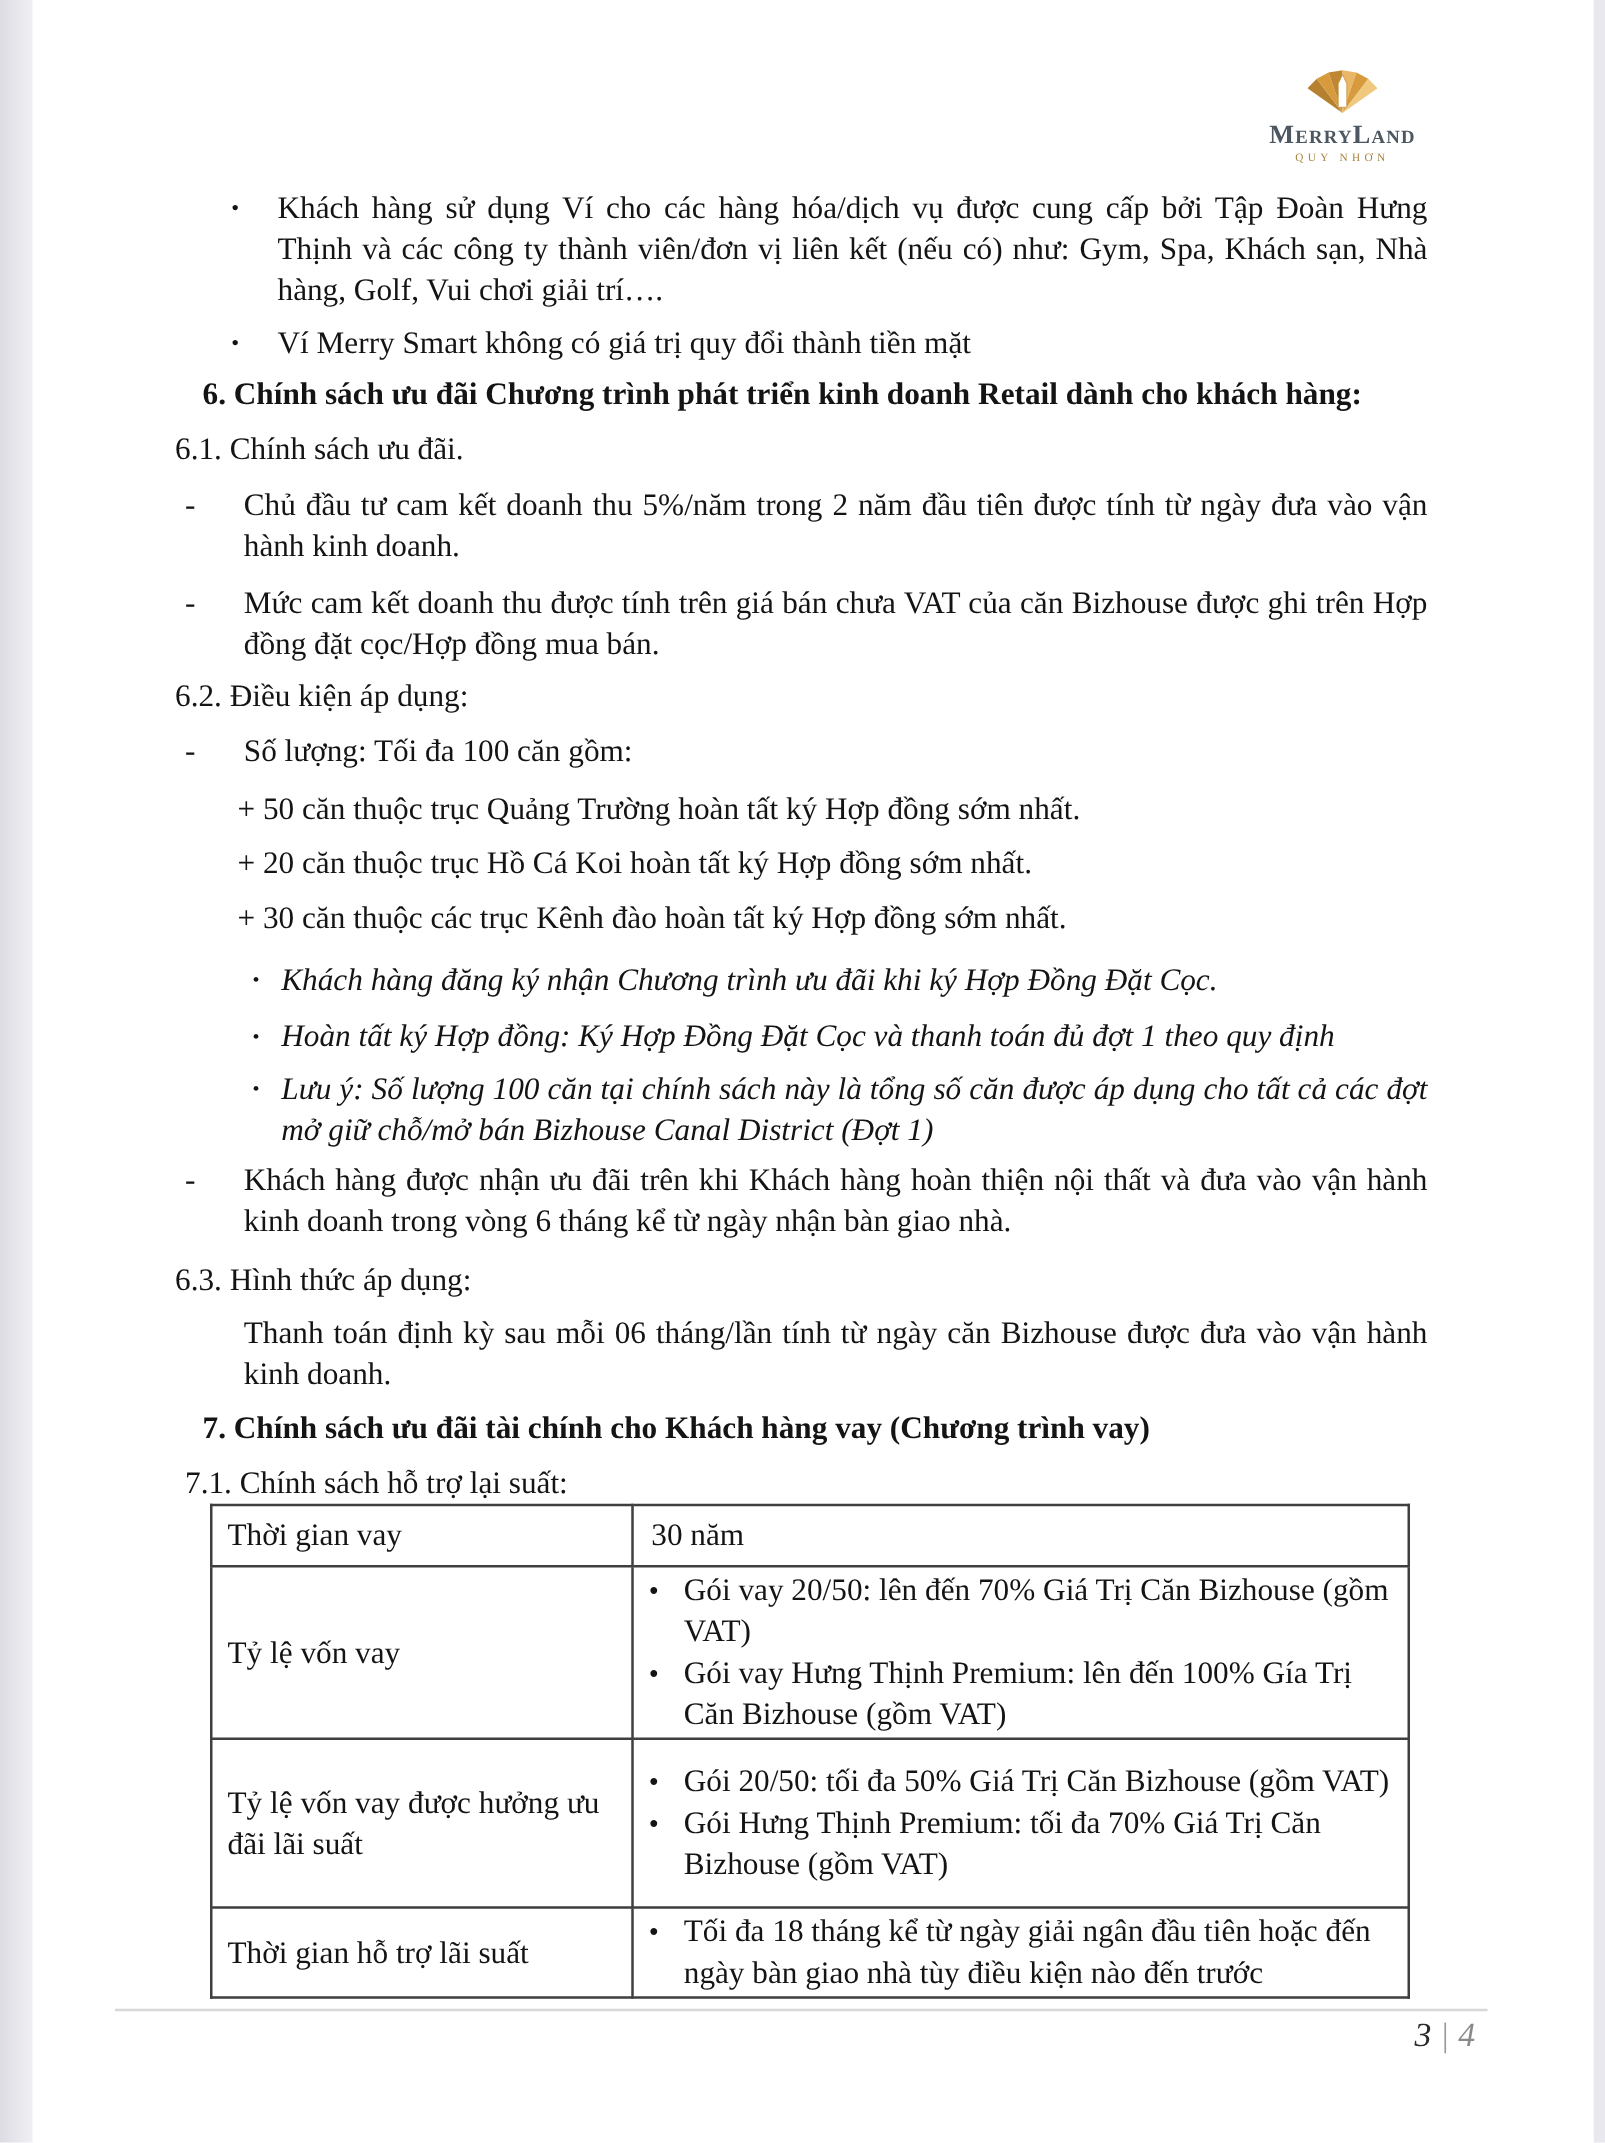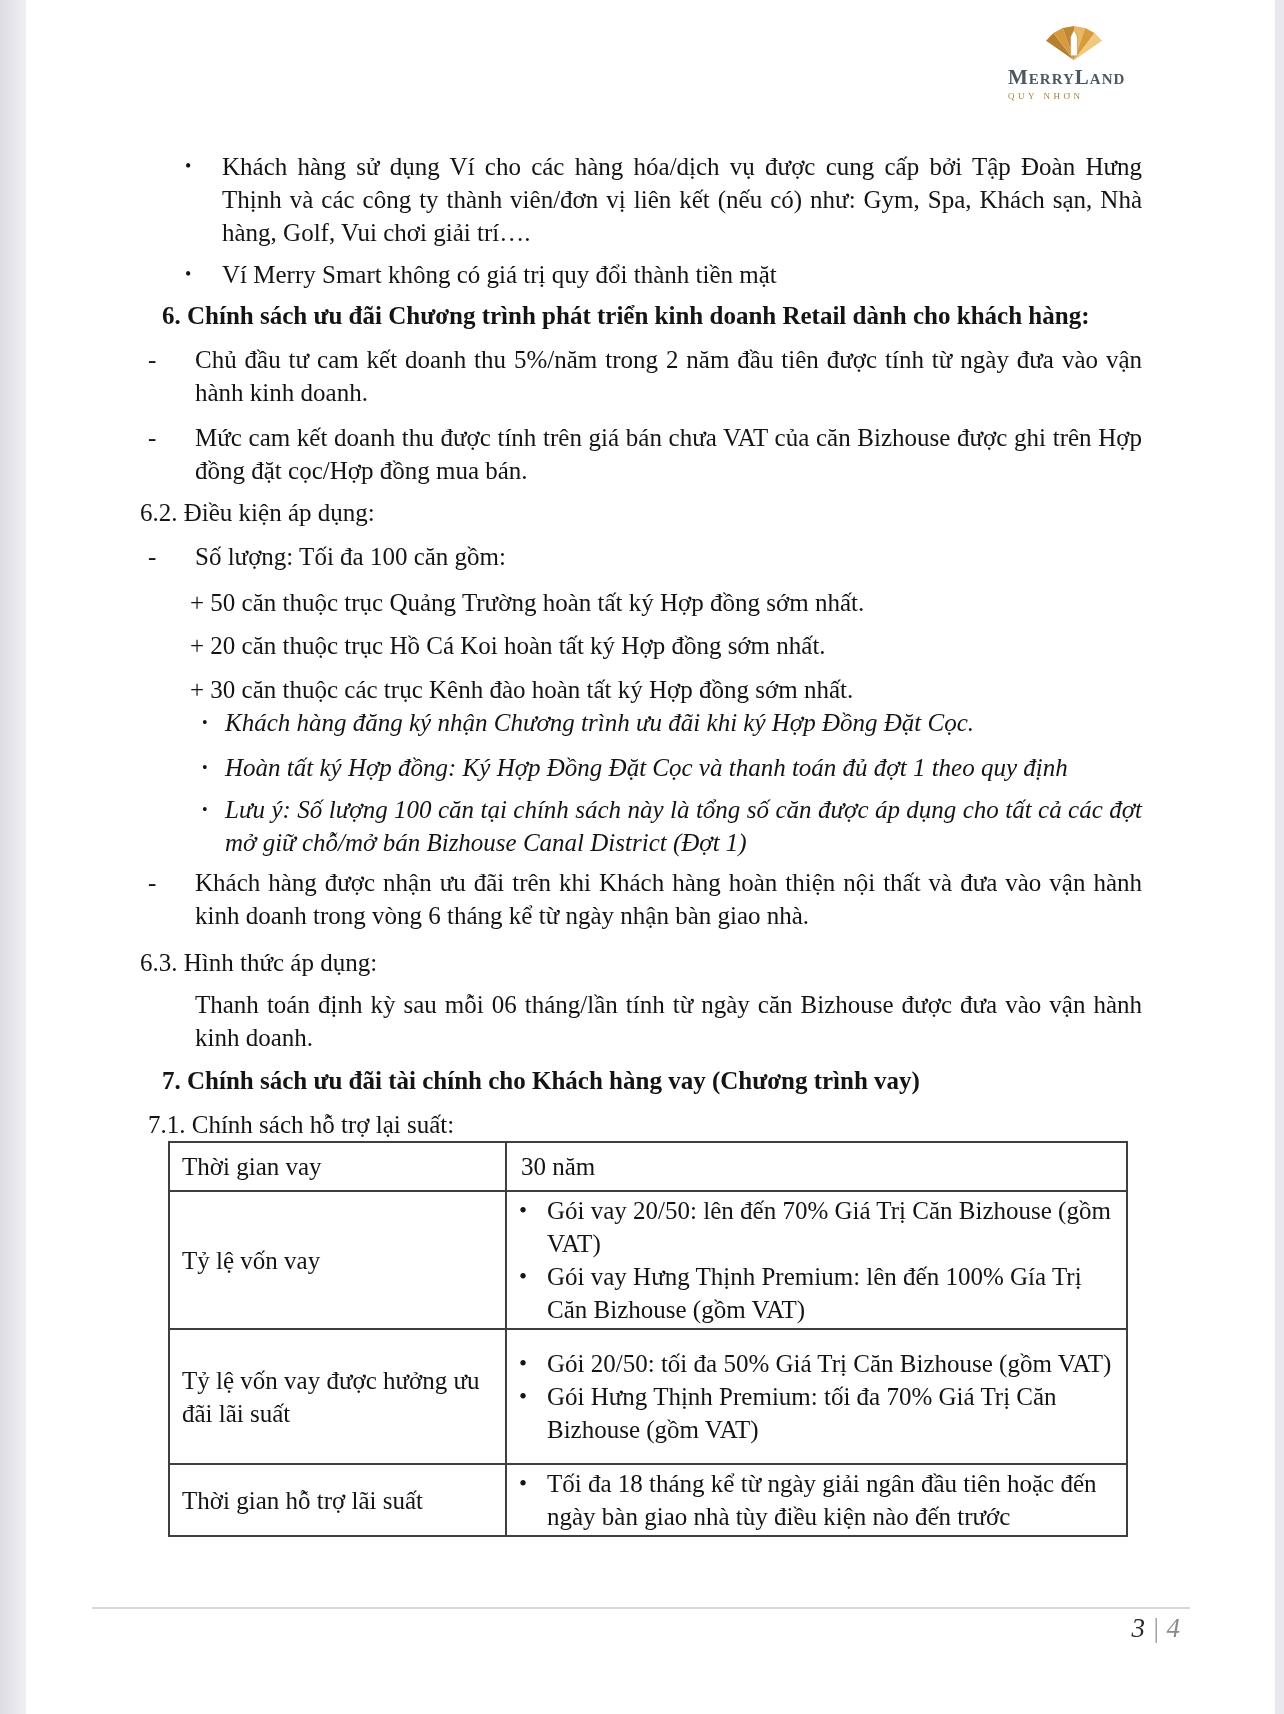--- a/index.html
+++ b/index.html
@@ -7,21 +7,21 @@
     width:1284px;height:1714px;position:relative;background:#ffffff;
     font-family:"Liberation Serif","DejaVu Serif",serif;color:#141414;
     overflow:hidden;
   }
   
   .edge-left{position:absolute;left:0;top:0;bottom:0;width:26px;
     background:linear-gradient(to right,#dcdce3,#f0f0f4);}
   .edge-right{position:absolute;right:0;top:0;bottom:0;width:9px;background:#e8e8ee;}
 
   
-  .logo{position:absolute;top:18px;left:1008px;width:132px;}
+  .logo{position:absolute;top:48px;left:1008px;width:132px;text-align:center;}
   .logo svg{display:block;margin:0 auto;}
   .logo-brand{font-size:21px;letter-spacing:1px;color:#4d5761;margin-top:2px;
     font-variant:small-caps;font-weight:600;}
   .logo-region{font-size:9px;letter-spacing:3.5px;color:#a8833f;margin-top:1px;}
 
   
   .content{position:absolute;left:140px;top:150px;width:1002px;
     font-size:25px;line-height:33px;}
   .just{text-align:justify;}
   .heading{font-weight:bold;white-space:nowrap;margin-left:22px;}
@@ -33,21 +33,21 @@
   .bullet-item .mk{width:37px;font-size:18px;}
   .dash-item{padding-left:8px;}
   .dash-item .mk{width:47px;}
   .plus-item{padding-left:50px;}
   .italic-item{padding-left:62px;font-style:italic;}
   .italic-item .mk{width:23px;font-size:16px;font-style:normal;}
   .indent-para{padding-left:55px;}
 
   .mb7{margin-bottom:7px;}  .mb8{margin-bottom:8px;}  .mb9{margin-bottom:9px;}
   .mb10{margin-bottom:10px;}.mb11{margin-bottom:11px;}.mb12{margin-bottom:12px;}
-  .mb13{margin-bottom:13px;}.mb14{margin-bottom:14px;}.mb17{}
+  .mb13{margin-bottom:13px;}.mb14{margin-bottom:14px;}.mb17{margin-bottom:17px;}
 
   
   .loan-table{margin-left:28px;border-collapse:collapse;width:928px;table-layout:fixed;}
   .loan-table td{border:2px solid #3f3f3f;vertical-align:middle;
     font-size:25px;line-height:33px;}
   td.c1{width:315px;padding:2px 8px 2px 12px;}
   td.c2{width:613px;padding:2px 6px 2px 0;}
   tr.r1{height:49px;padding-left:40px;} tr.r2{height:132px;} tr.r3{height:135px;margin-left:16px;} tr.r4{height:67px;}
   .cell-plain{padding-left:14px;}
   .cell-ul{margin:0;padding:0;list-style:none;}
@@ -90,20 +90,21 @@
     <div>Khách hàng sử dụng Ví cho các hàng hóa/dịch vụ được cung cấp bởi Tập Đoàn Hưng Thịnh và các công ty thành viên/đơn vị liên kết (nếu có) như: Gym, Spa, Khách sạn, Nhà hàng, Golf, Vui chơi giải trí….</div>
   </div>
 
   <div class="li bullet-item mb8">
     <span class="mk">•</span>
     <div>Ví Merry Smart không có giá trị quy đổi thành tiền mặt</div>
   </div>
 
   <div class="heading mb11">6. Chính sách ưu đãi Chương trình phát triển kinh doanh Retail dành cho khách hàng:</div>
 
+  <div class="mb12">6.1. Chính sách ưu đãi.</div>
 
   <div class="li dash-item just mb12">
     <span class="mk">-</span>
     <div>Chủ đầu tư cam kết doanh thu 5%/năm trong 2 năm đầu tiên được tính từ ngày đưa vào vận hành kinh doanh.</div>
   </div>
 
   <div class="li dash-item just mb9">
     <span class="mk">-</span>
     <div>Mức cam kết doanh thu được tính trên giá bán chưa VAT của căn Bizhouse được ghi trên Hợp đồng đặt cọc/Hợp đồng mua bán.</div>
   </div>

